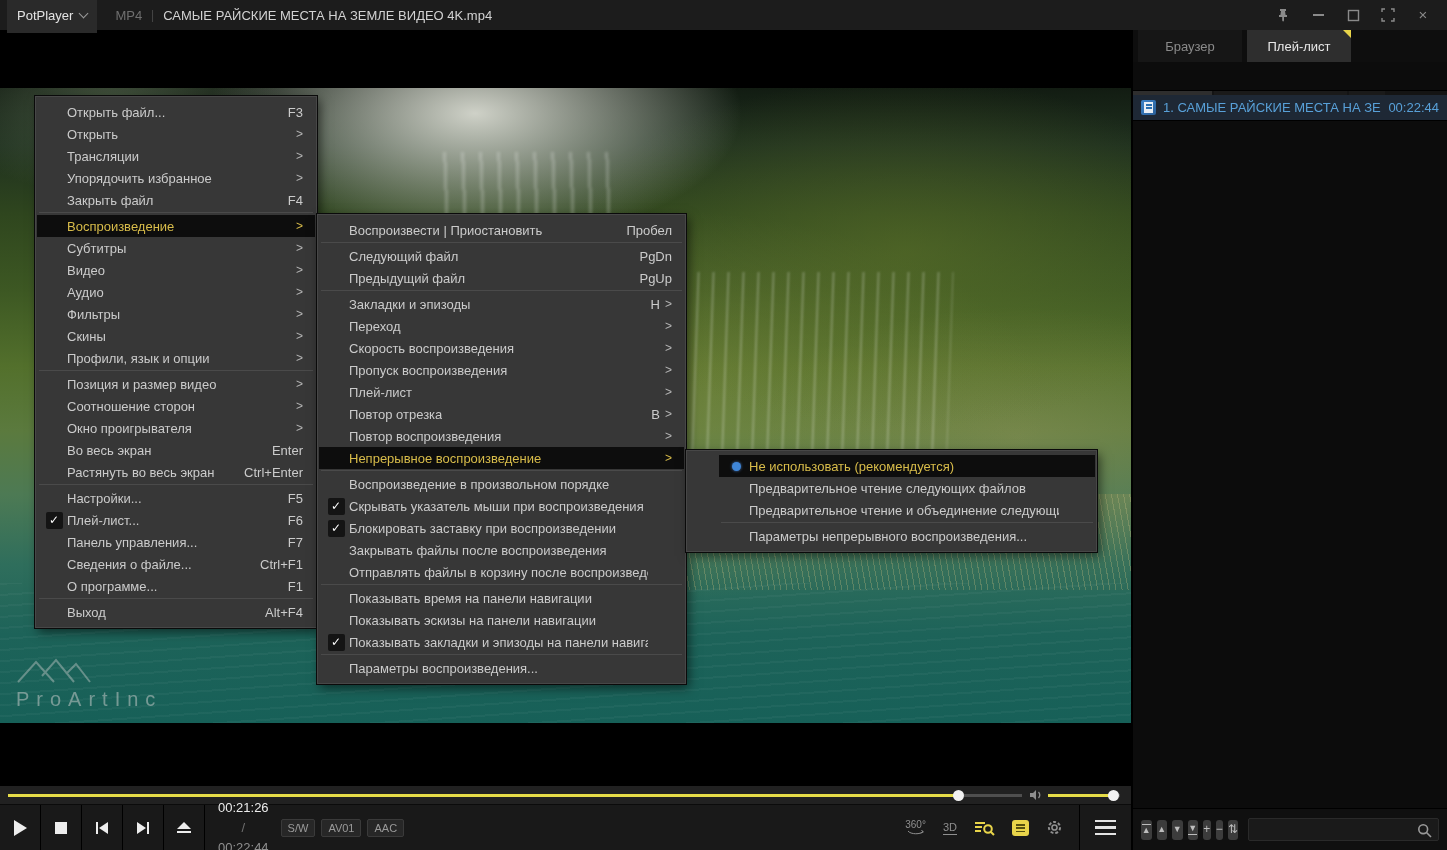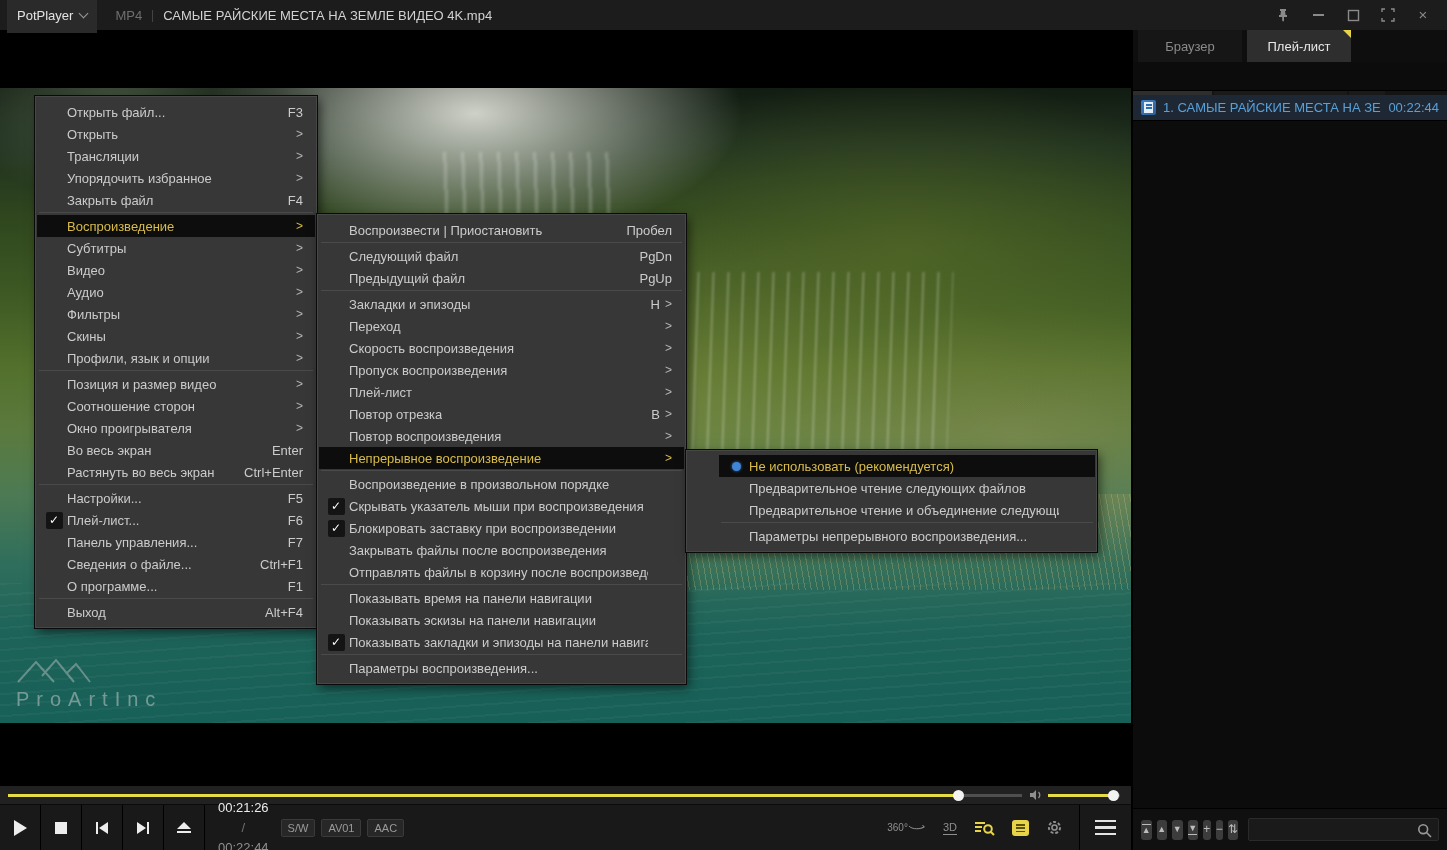--- a/index.html
+++ b/index.html
@@ -57,21 +57,21 @@
   .ej{display:flex;flex-direction:column;align-items:center;gap:2px;}
   .ej-tri{width:0;height:0;border-bottom:7px solid #ededed;border-left:7px solid transparent;border-right:7px solid transparent;}
   .ej-bar{width:14px;height:2.5px;background:#ededed;}
   .timeblk{margin-left:13px;font-size:13px;display:flex;gap:5px;align-items:center;white-space:nowrap;flex-direction:column;}
   .t-cur{color:#ececec;}
   .t-sep{color:#6f6f6f;}
   .t-tot{color:#8f8f8f;}
   .badges{display:flex;gap:6px;margin-left:12px;}
   .badge{background:#272727;border:1px solid #3a3a3a;border-radius:2px;color:#9a9a9a;font-size:11px;padding:2px 6px;}
   .r-icons{margin-left:auto;display:flex;align-items:center;gap:17px;color:#8f8f8f;}
-  .i360{display:flex;flex-direction:row;align-items:center;font-size:10px;line-height:10px;color:#8f8f8f;}
+  .i360{display:flex;flex-direction:column;align-items:center;font-size:10px;line-height:10px;color:#8f8f8f;}
   .i3d{font-size:11px;border-bottom:1px solid #8f8f8f;padding-bottom:1px;color:#8f8f8f;}
   .plico{width:17px;height:16px;background:#e8d44a;border-radius:3px;position:relative;}
   .plico::before{content:'';position:absolute;left:4px;top:4.5px;width:9px;height:8px;
     background:repeating-linear-gradient(180deg,#55500f 0 1.6px,transparent 1.6px 3.4px);}
   .cdiv{width:1px;height:46px;background:#000;margin-left:16px;}
   .burger{display:flex;flex-direction:column;gap:4px;margin:0 15px 0 15px;}
   .burger span{width:21px;height:2.5px;background:#e3e3e3;}
 
   
   .panel{position:absolute;left:1131px;top:30px;width:316px;height:820px;background:#0c0c0c;border-left:2px solid #000;}

